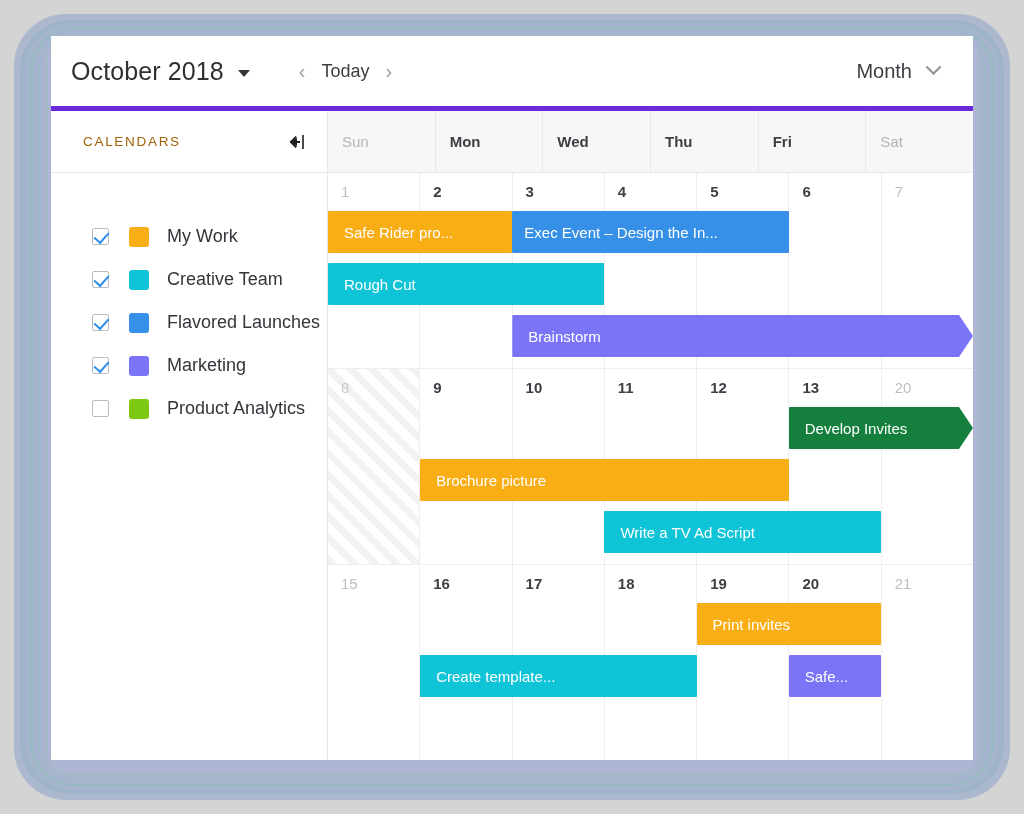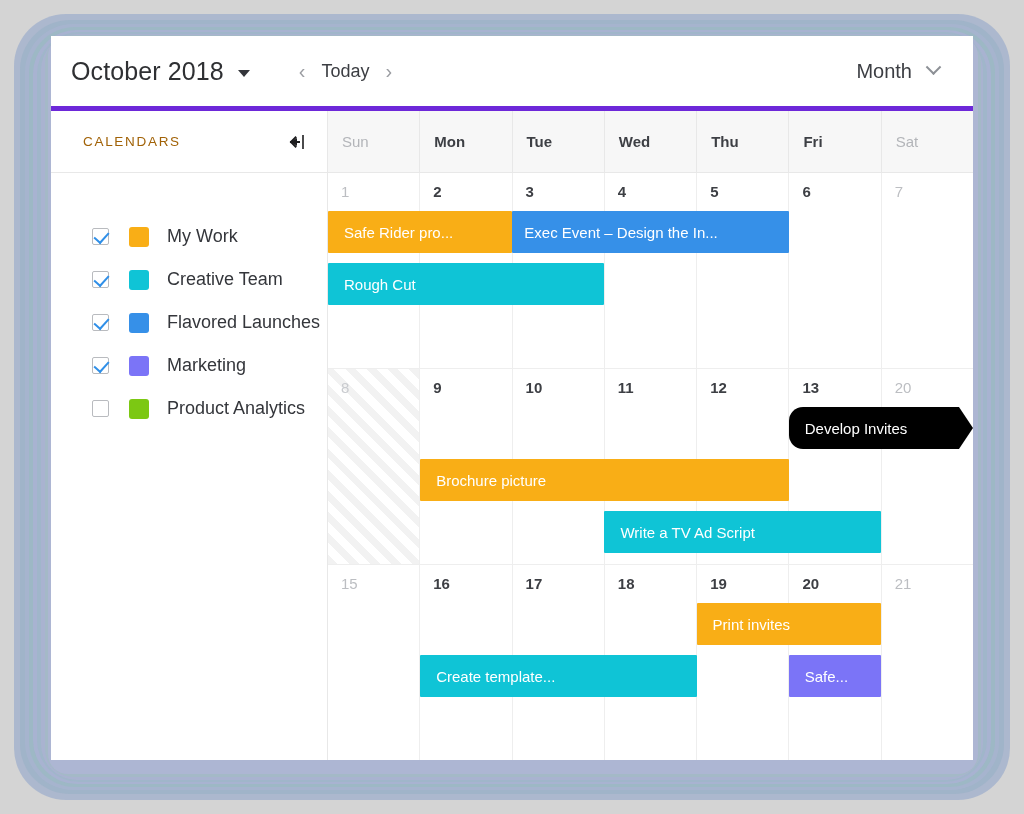--- a/index.html
+++ b/index.html
@@ -336,21 +336,20 @@
               <span class="swatch" style="background: rgb(124, 200, 19);"></span>
               <span class="cal-name">Product Analytics</span>
             </div>
           </div>
       </div>
 
       <div class="cal-area">
         <div class="dow-row">
             <div class="dow weekend">Sun</div>
             <div class="dow">Mon</div>
-            <div class="dow">Tue</div>
             <div class="dow">Wed</div>
             <div class="dow">Thu</div>
             <div class="dow">Fri</div>
             <div class="dow weekend">Sat</div>
           </div>
         <div class="weeks">
             <div class="week">
               <div class="daycells">
                 <div class="daycell weekend">
                   <span class="daynum">1</span>
@@ -371,20 +370,21 @@
                   <span class="daynum">6</span>
                 </div>
                 <div class="daycell weekend">
                   <span class="daynum">7</span>
                 </div>
               </div>
               <div class="ev-layer">
                 <div class="event" style="background: rgb(249, 174, 22); left: 0%; width: 28.5714%; top: 38px;">Safe Rider pro...</div>
                 <div class="event" style="background: rgb(54, 144, 232); left: 28.5714%; width: 42.8571%; top: 38px; padding-left: 12px;">Exec Event – Design the In...</div>
                 <div class="event" style="background: rgb(15, 196, 214); left: 0%; width: 42.8571%; top: 90px;">Rough Cut</div>
+                <div class="event arrow" style="background: rgb(123, 116, 247); left: 28.5714%; width: 71.4286%; top: 142px;">Brainstorm</div>
               </div>
             </div>
             <div class="week">
               <div class="daycells">
                 <div class="daycell weekend blocked">
                   <span class="daynum">8</span>
                 </div>
                 <div class="daycell">
                   <span class="daynum">9</span>
                 </div>
@@ -398,21 +398,21 @@
                   <span class="daynum">12</span>
                 </div>
                 <div class="daycell">
                   <span class="daynum">13</span>
                 </div>
                 <div class="daycell weekend">
                   <span class="daynum">20</span>
                 </div>
               </div>
               <div class="ev-layer">
-                <div class="event arrow" style="background: #000000; left: 71.4286%; width: 28.5714%; top: 38px; border-radius: 14px;">Develop Invites</div>
+                <div class="event arrow" style="background: #15803d; left: 71.4286%; width: 28.5714%; top: 38px;">Develop Invites</div>
                 <div class="event" style="background: rgb(249, 174, 22); left: 14.2857%; width: 57.1429%; top: 90px;">Brochure picture</div>
                 <div class="event" style="background: rgb(15, 196, 214); left: 42.8571%; width: 42.8571%; top: 142px;">Write a TV Ad Script</div>
               </div>
             </div>
             <div class="week">
               <div class="daycells">
                 <div class="daycell weekend">
                   <span class="daynum">15</span>
                 </div>
                 <div class="daycell">

